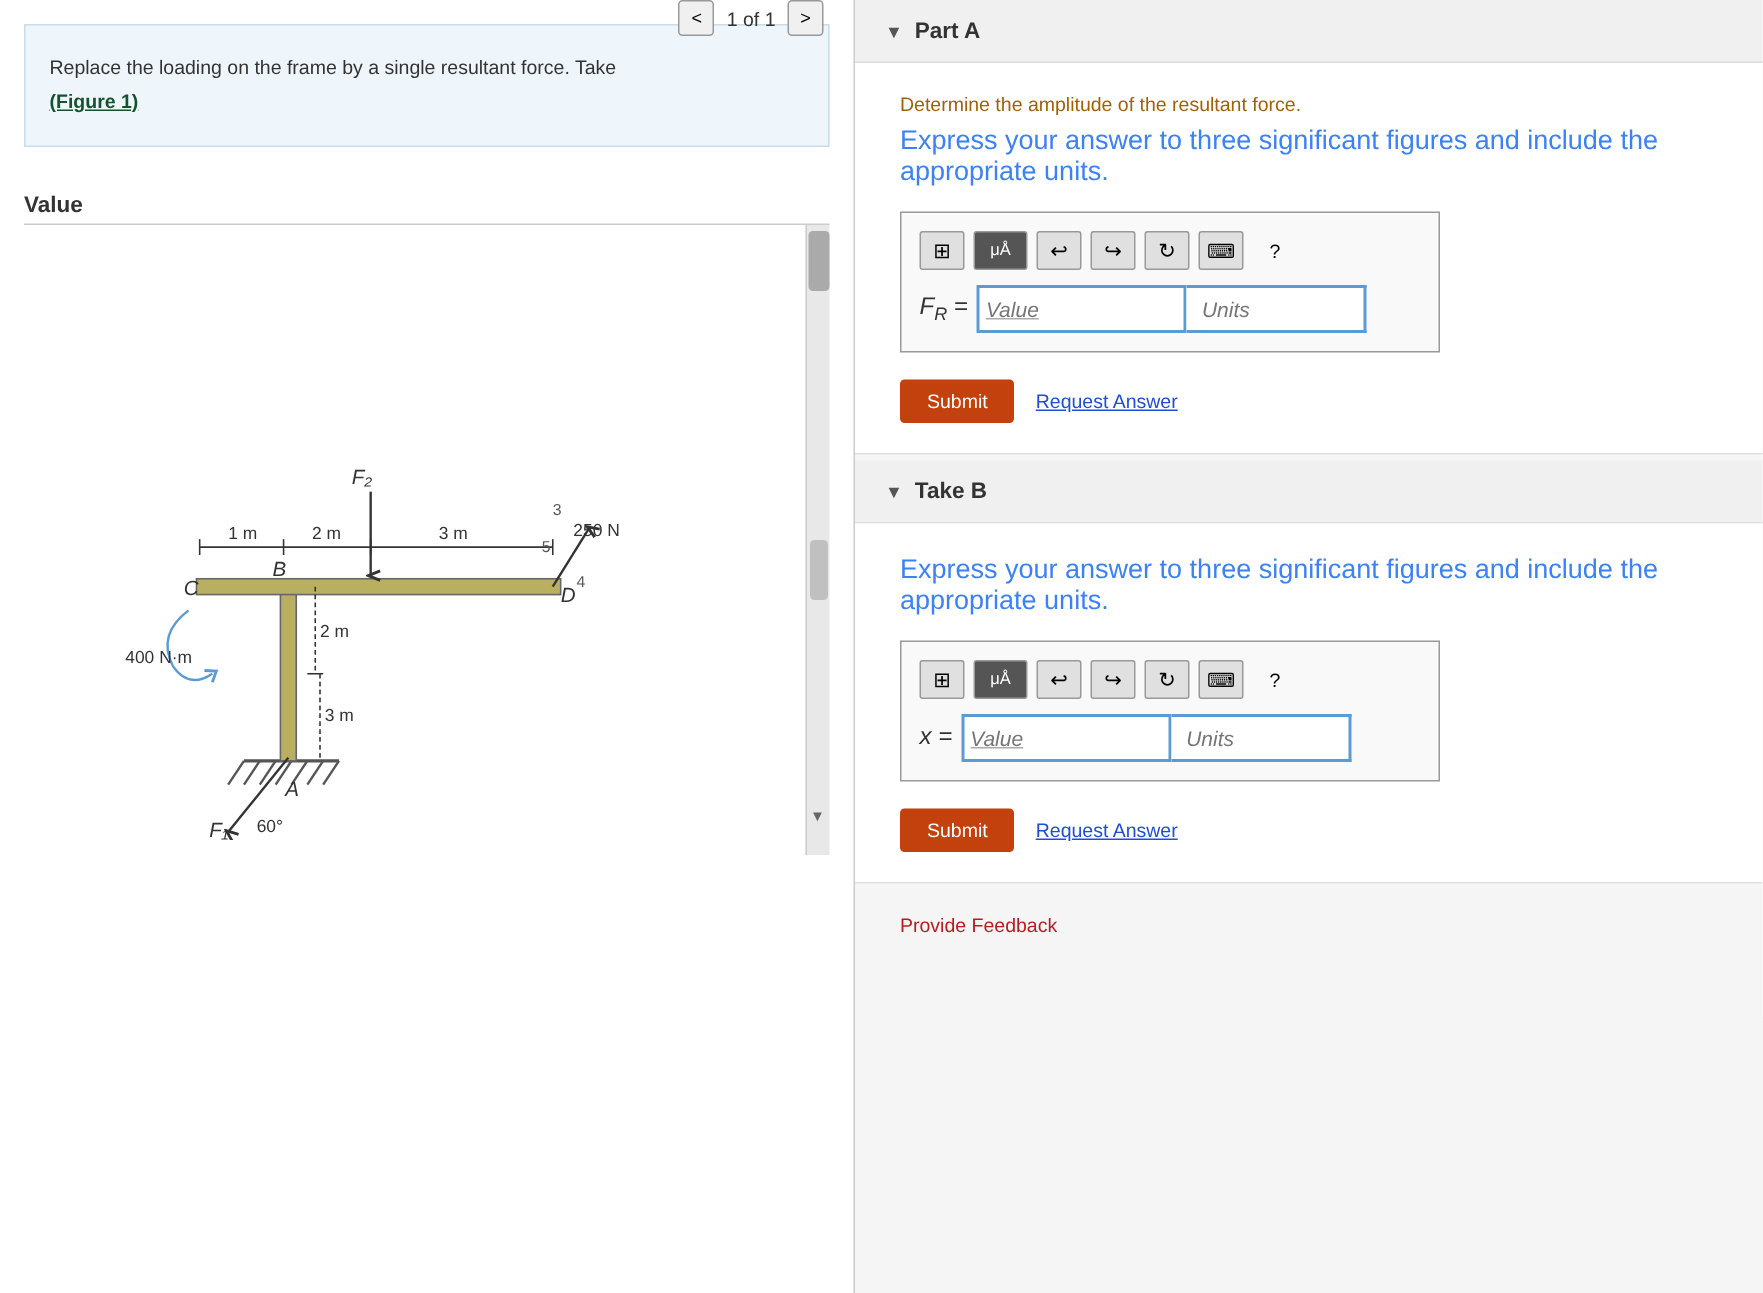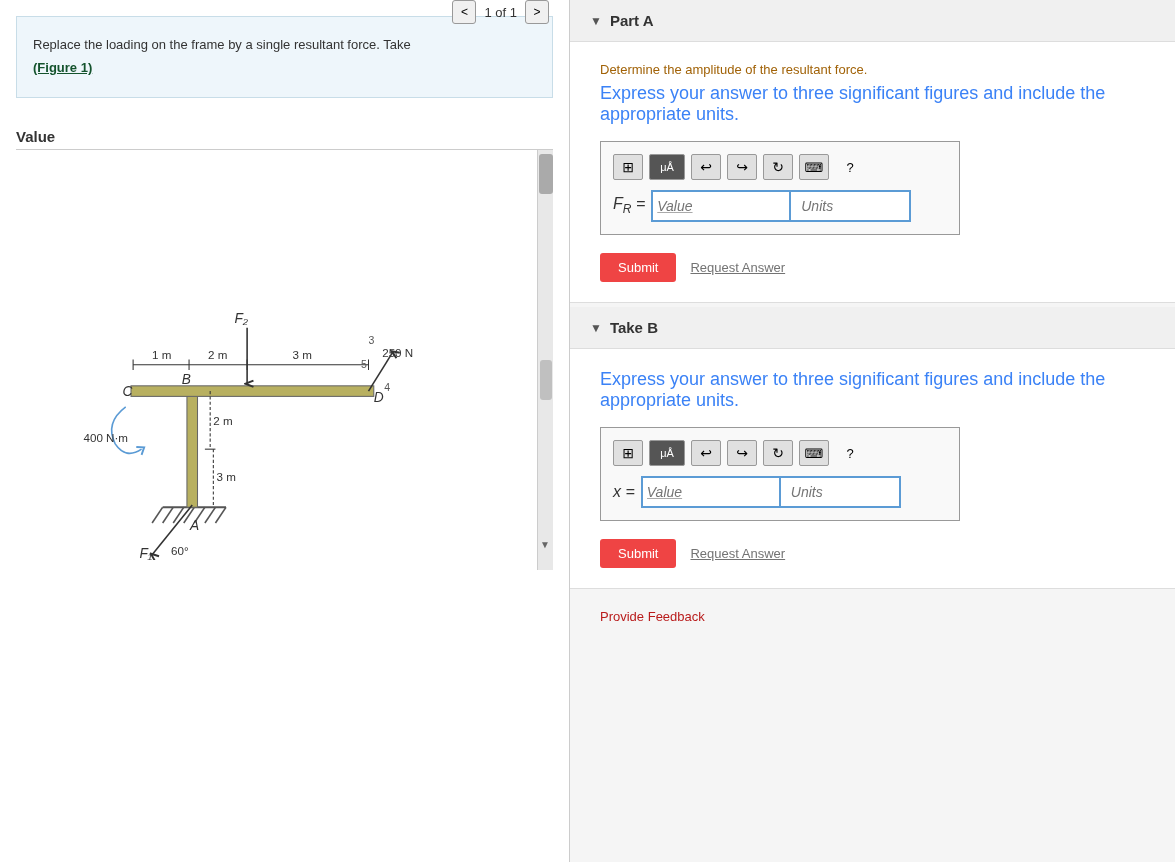--- a/index.html
+++ b/index.html
@@ -189,31 +189,31 @@
     }
 
     .action-row {
       display: flex;
       align-items: center;
       gap: 14px;
       margin-top: 4px;
     }
 
     .submit-btn {
-      background: #ef4444;
+      background: #c2410c;
       color: #fff;
       border: none;
       padding: 7px 18px;
       font-size: 13px;
       cursor: pointer;
       border-radius: 3px;
     }
 
     .request-link {
-      color: #737373;
+      color: #1d4ed8;
       text-decoration: underline;
       font-size: 13px;
       cursor: pointer;
       background: none;
       border: none;
     }
 
     .feedback-link {
       color: #b91c1c;
       font-size: 13px;

